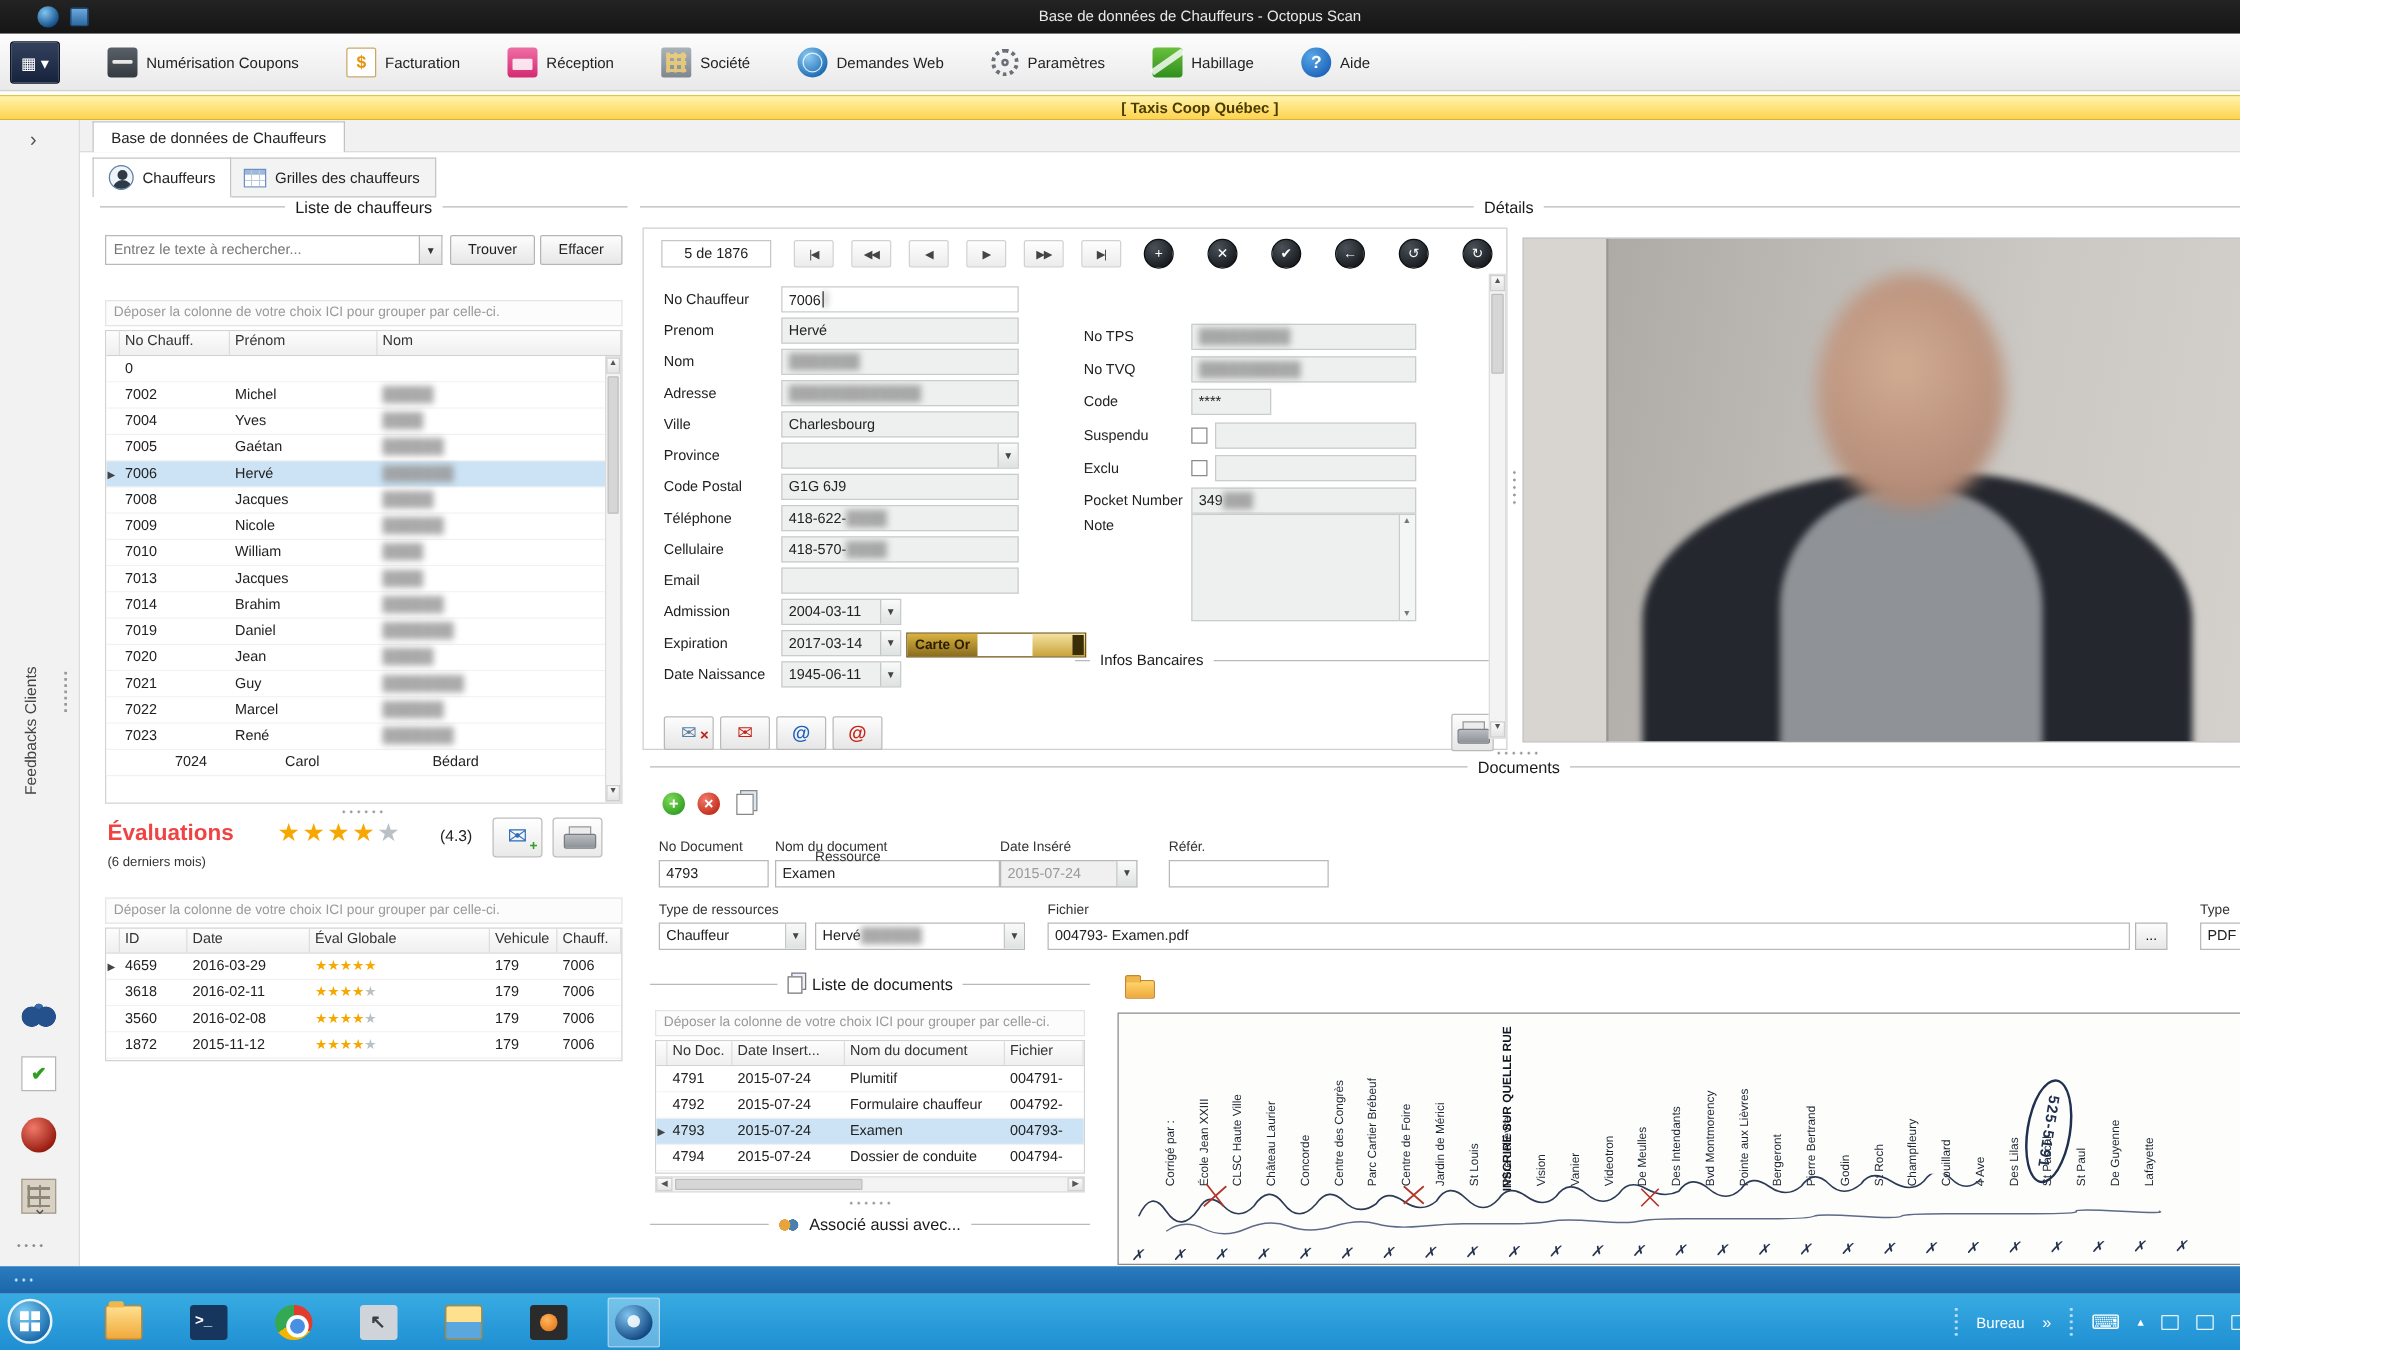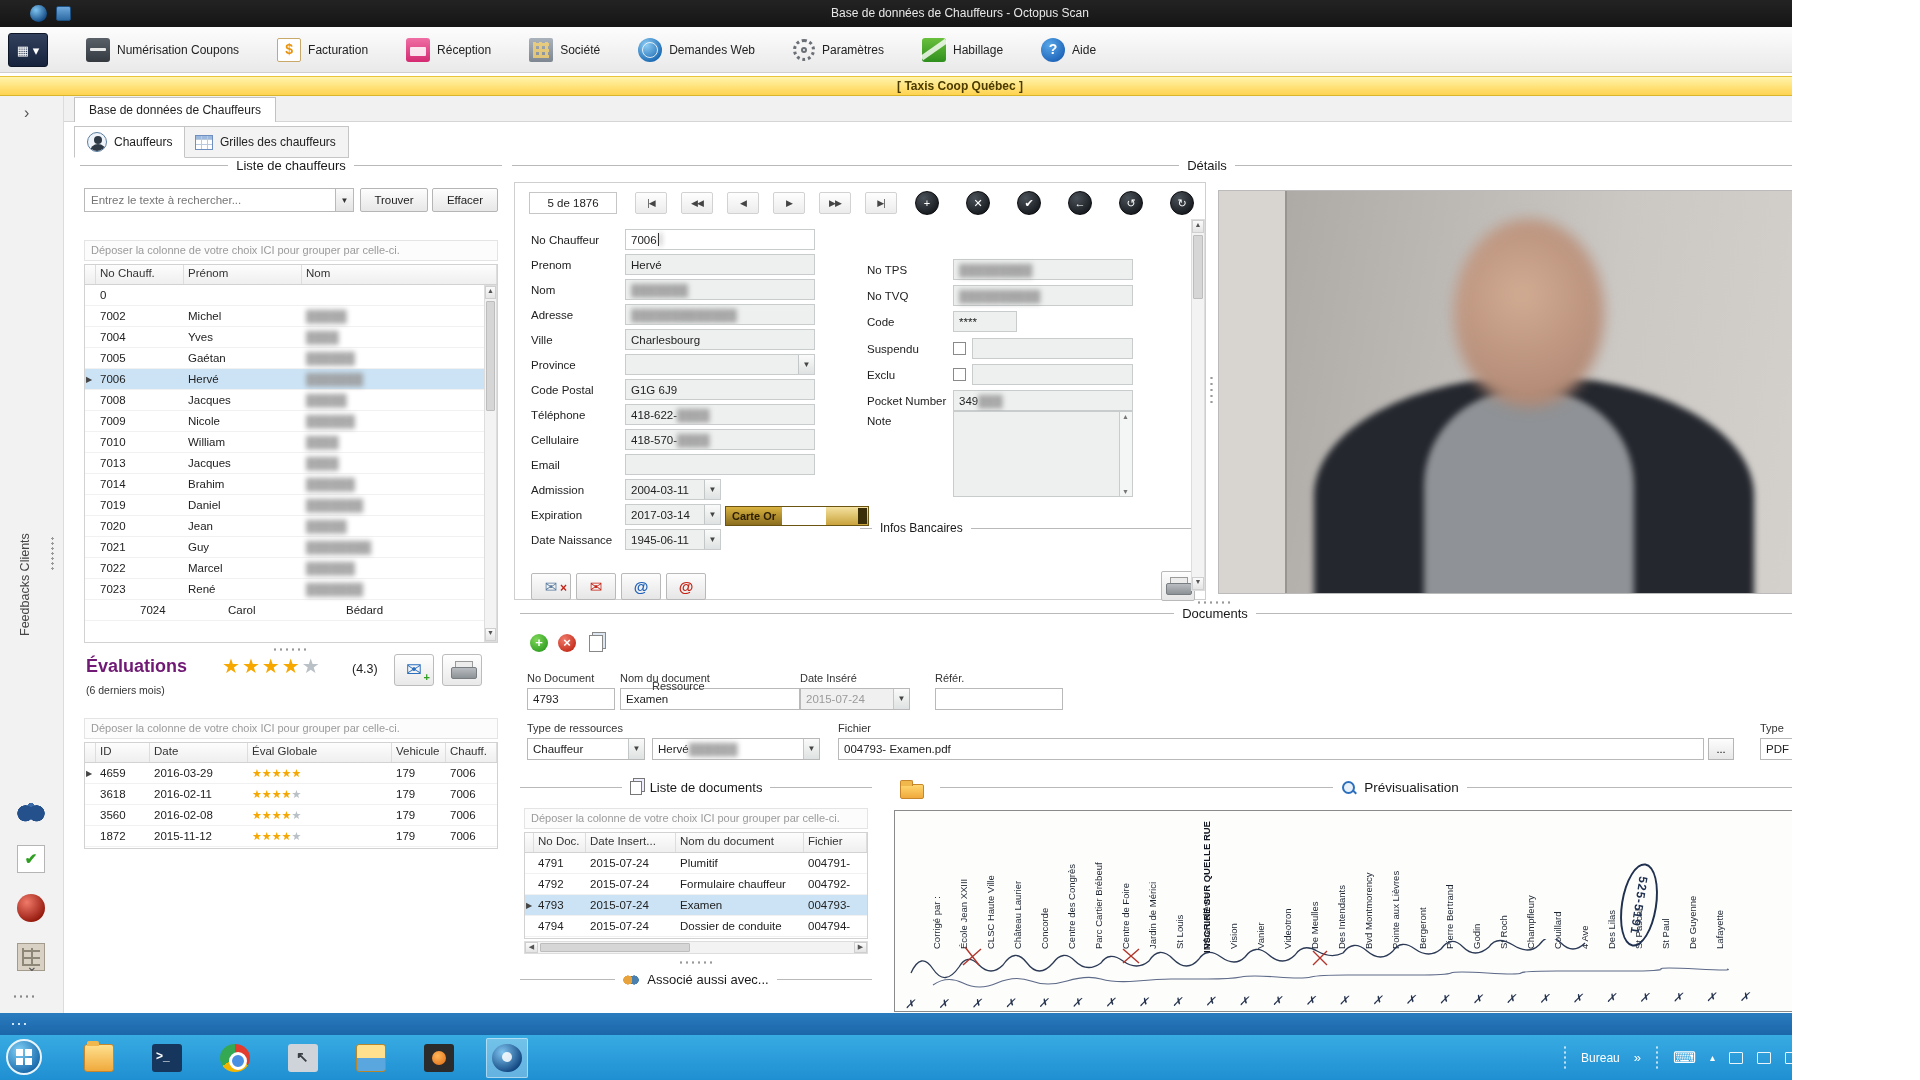--- a/index.html
+++ b/index.html
@@ -100,21 +100,21 @@
 .sb-btn{position:absolute;background:linear-gradient(#fbfbfb,#e4e4e4);border:1px solid #cfcfcf;color:#555;font-size:7px;text-align:center;}
 .sb-thumb{position:absolute;background:#d6d6d6;border:1px solid #bdbdbd;border-radius:1px;}
 
 
 .search-box{position:absolute;display:flex;}
 .search-input{flex:1;height:24px;border:1px solid #b9b9b9;padding:0 6px;font:11.5px "Liberation Sans",sans-serif;color:#555;background:#fff;outline:none;}
 .search-dd{width:18px;height:24px;background:linear-gradient(#fbfbfb,#e3e3e3);border:1px solid #b9b9b9;border-left:none;font-size:8px;line-height:24px;text-align:center;color:#333;}
 .btn{position:absolute;height:24px;background:linear-gradient(#fdfdfd,#e7e7e7);border:1px solid #b5b5b5;border-radius:2px;font-size:11.5px;padding:0 10px;color:#222;}
 
 
-.eval-title{position:absolute;font-size:18px;font-weight:bold;color:#701a75;}
+.eval-title{position:absolute;font-size:18px;font-weight:bold;color:#ef4444;}
 .stars-big{position:absolute;font-size:20px;letter-spacing:2px;}
 .stars-gold{color:#f7a800;}
 .stars-gray{color:#b9c0c6;}
 .stars-cell .stars-gold,.stars-cell .stars-gray{font-size:11px;letter-spacing:0;}
 .mailbtn,.printbtn{position:absolute;width:40px;height:32px;background:linear-gradient(#fff,#e9e9e9);border:1px solid #bcbcbc;border-radius:3px;text-align:center;}
 .envelope-icon{display:inline-block;color:#2c6fbd;font-size:19px;line-height:30px;}
 .mail-plus{position:absolute;right:3px;bottom:2px;color:#2f9e22;font-weight:bold;font-size:11px;}
 .printer-icon{position:absolute;left:8px;top:6px;width:24px;height:18px;}
 .printer-icon::before{content:"";position:absolute;left:4px;top:0;width:16px;height:7px;background:#ececec;border:1px solid #9a9a9a;}
 .printer-icon::after{content:"";position:absolute;left:0;top:6px;width:24px;height:10px;background:linear-gradient(#b9bdc1,#8d9296);border:1px solid #787d82;border-radius:2px;}
@@ -855,24 +855,20 @@
   </div>
   <div class="hgrip" style="left:678px;top:960px;"></div>
   <div class="groupline" style="left:520px;top:972px;width:352px;">
     <span class="link-icon"></span>
     <span>Associé aussi avec...</span>
   </div>
 
   <button class="folder-btn" style="left:898px;top:778px;">
       <span class="folder-gfx"></span>
     </button>
-  <div class="groupline" style="left:940px;top:780px;width:920px;">
-    <span class="magnifier-icon"></span>
-    <span style="font-size:13.5px;">Prévisualisation</span>
-  </div>
   <button class="closepreview">×</button>
 
   <div class="preview-box">
     <div class="vlabels">
       <span class="vlabel">Corrigé par :</span>
         <span class="vlabel">École Jean XXIII</span>
         <span class="vlabel">CLSC Haute Ville</span>
         <span class="vlabel">Château Laurier</span>
         <span class="vlabel">Concorde</span>
         <span class="vlabel">Centre des Congrès</span>

